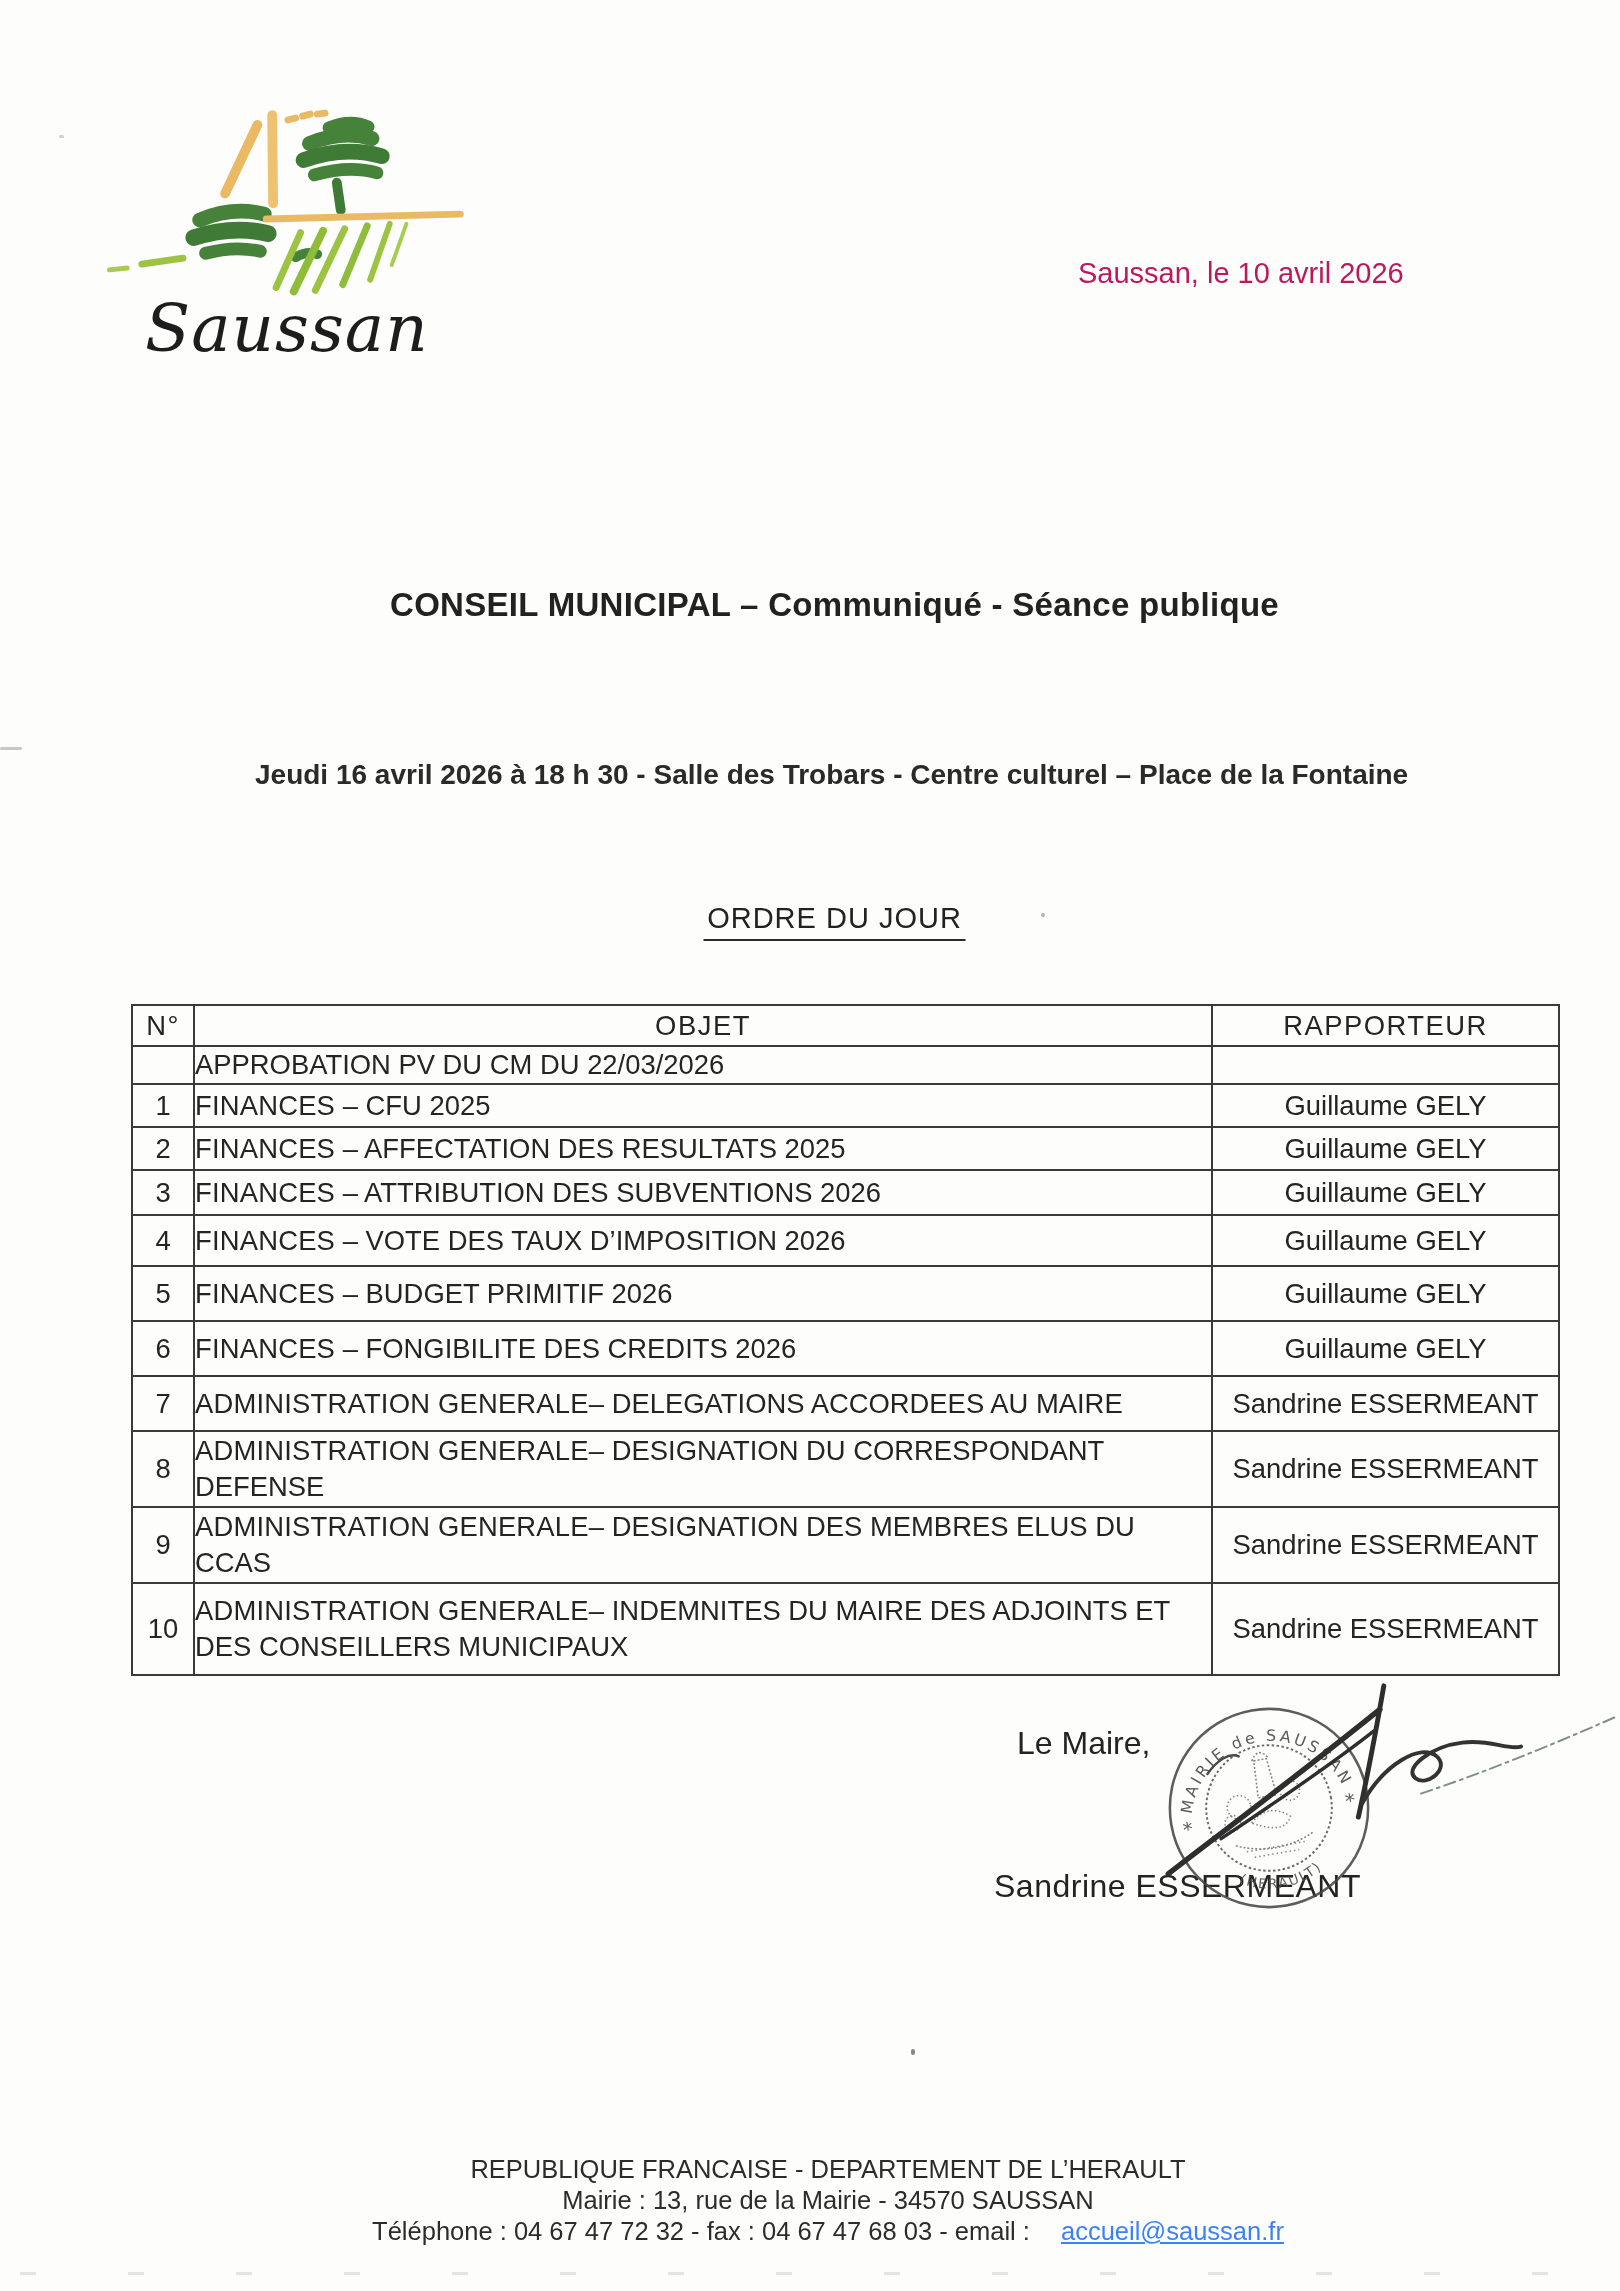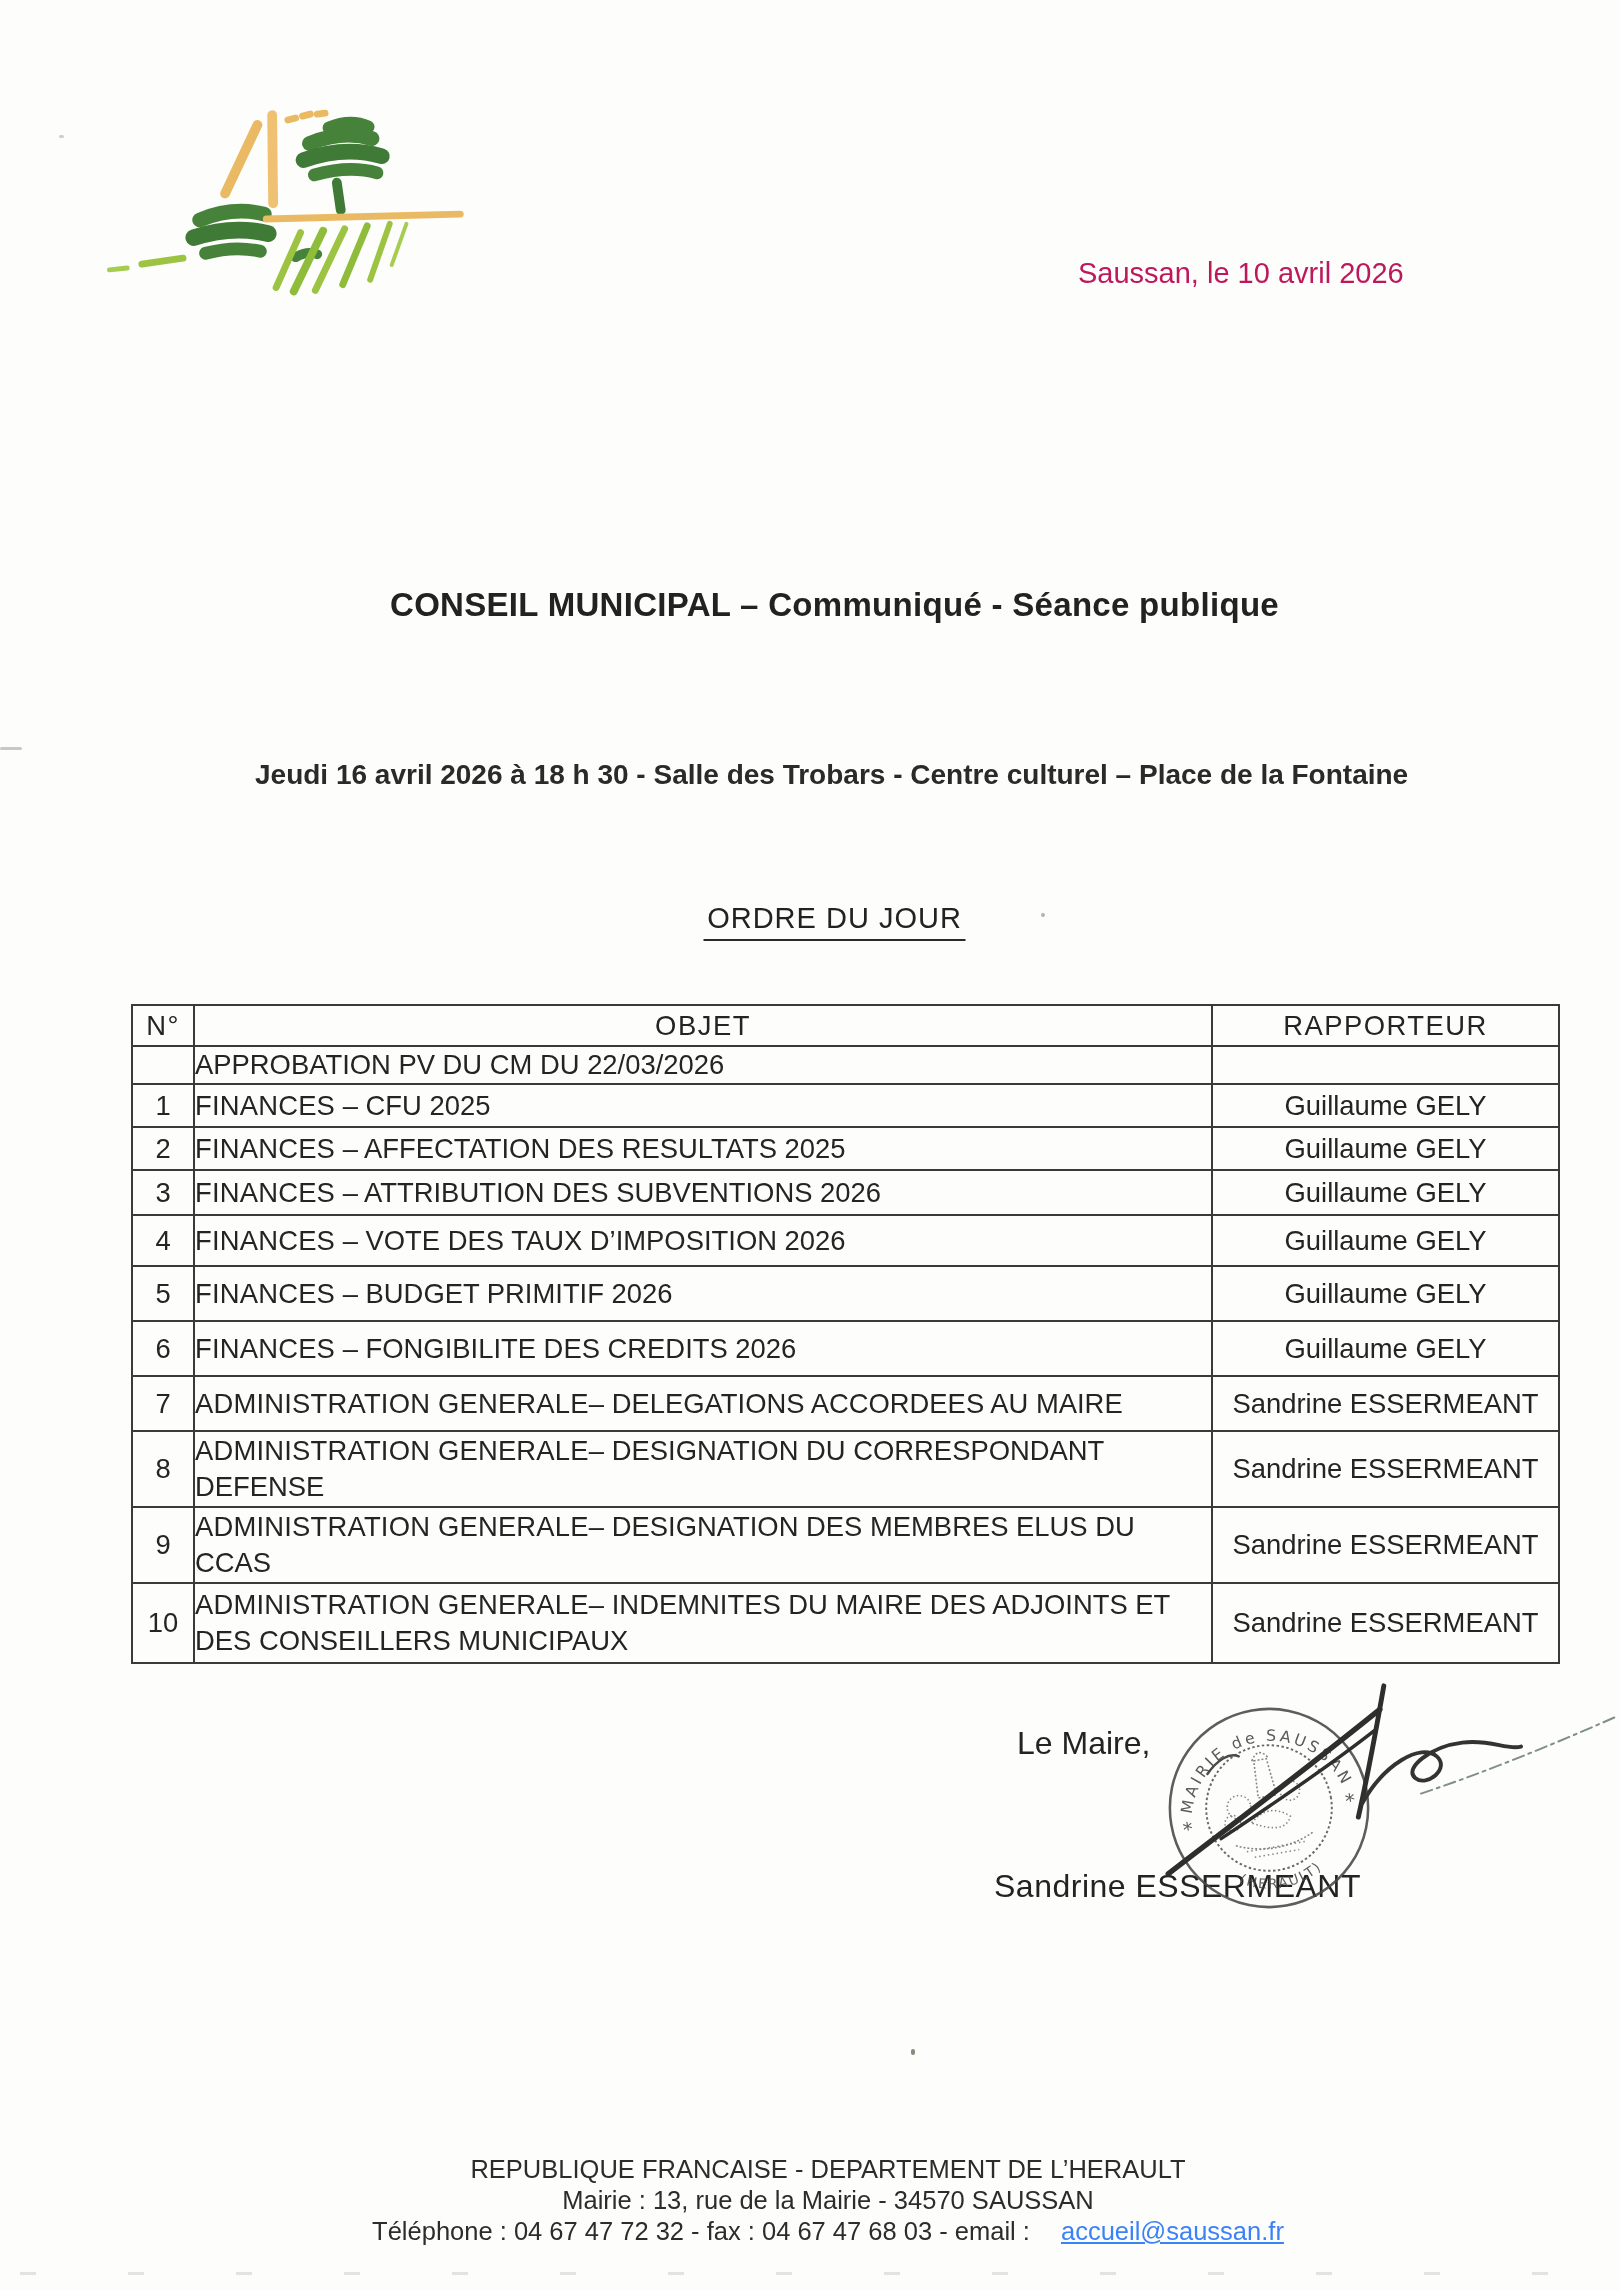--- a/index.html
+++ b/index.html
@@ -47,21 +47,21 @@
   table.agenda tbody tr:nth-child(1){height:32px;}
   table.agenda tbody tr:nth-child(2){height:43px;}
   table.agenda tbody tr:nth-child(3){height:43px;}
   table.agenda tbody tr:nth-child(4){height:45px;}
   table.agenda tbody tr:nth-child(5){height:51px;}
   table.agenda tbody tr:nth-child(6){height:55px;}
   table.agenda tbody tr:nth-child(7){height:55px;}
   table.agenda tbody tr:nth-child(8){height:55px;}
   table.agenda tbody tr:nth-child(9){height:76px;}
   table.agenda tbody tr:nth-child(10){height:76px;}
-  table.agenda tbody tr:nth-child(11){height:80px;}
+  table.agenda tbody tr:nth-child(11){height:92px;}
   
   .salutation{position:absolute;left:1017px;top:1725px;font-size:32px;color:#232323;z-index:1;}
   .signer-name{position:absolute;left:994px;top:1868px;font-size:32px;letter-spacing:0.5px;color:#232323;z-index:1;}
   .stamp{position:absolute;left:1164px;top:1703px;width:210px;height:210px;transform:rotate(-10deg);opacity:.88;z-index:2;}
   .stamp text{font-family:"DejaVu Sans","Liberation Sans",sans-serif;}
   .signature-svg{position:absolute;left:1127px;top:1627px;width:495px;height:294px;z-index:3;}
   
   .footer{
     position:absolute;left:0;right:0;top:2154px;text-align:center;
     font-size:25.5px;line-height:31px;color:#2c2c2c;padding-left:36px;
@@ -112,20 +112,21 @@
       <path d="M242,169 L212,231" stroke="#8fbc3a" stroke-width="8"></path>
       <path d="M264,167 L234,230" stroke="#9cc341" stroke-width="7"></path>
       <path d="M287,164 L262,224" stroke="#8fbc3a" stroke-width="7"></path>
       <path d="M310,162 L290,219" stroke="#9cc341" stroke-width="6"></path>
       <path d="M327,162 L312,204" stroke="#a7cc52" stroke-width="4"></path>
 
       <path d="M57,203 l42,-6" stroke="#9cc341" stroke-width="7"></path>
       <path d="M24,209 l18,-2" stroke="#a7cc52" stroke-width="5"></path>
     </g>
   </svg>
+  <div class="logo-word">Saussan</div>
 
   <div class="date-line">Saussan, le 10 avril 2026</div>
 
   <div class="doc-title">CONSEIL MUNICIPAL – Communiqué - Séance publique</div>
 
   <div class="session-line">Jeudi 16 avril 2026 à 18 h 30 - Salle des Trobars - Centre culturel – Place de la Fontaine</div>
 
   <div class="agenda-heading-wrap">
     <span class="agenda-heading">ORDRE DU JOUR</span>
   </div>

